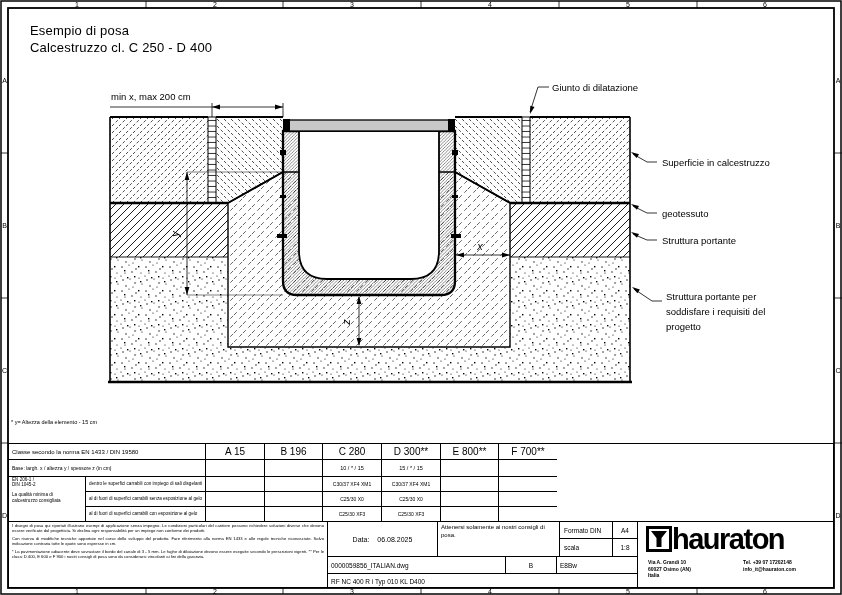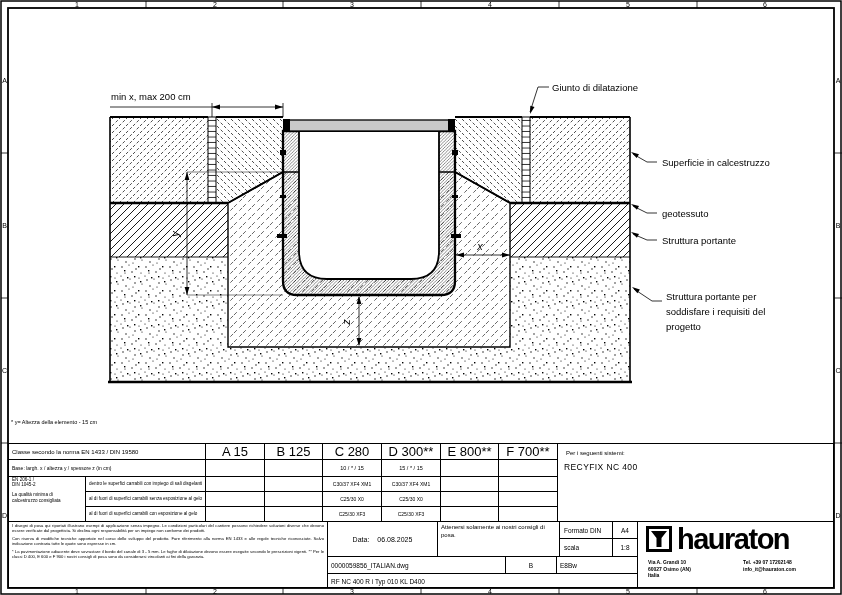--- a/index.html
+++ b/index.html
@@ -6,36 +6,36 @@
   .sheet{position:relative;width:842px;height:595px;background:#fff;overflow:hidden;
          font-family:"Liberation Sans",sans-serif;color:#000;}
   svg text{font-family:"Liberation Sans",sans-serif;fill:#000;}
   .title{position:absolute;left:30px;top:22px;font-size:13px;line-height:17px;letter-spacing:.2px;}
   .footnote{position:absolute;left:11px;top:419px;font-size:5.5px;}
   
   .cell{position:absolute;border-left:1px solid #000;border-top:1px solid #000;box-sizing:border-box;
         overflow:hidden;display:flex;align-items:center;}
   .tbl-frame{position:absolute;left:8px;top:443px;width:826px;height:145px;border:1.5px solid #000;box-sizing:border-box;}
   .lbl{font-size:6px;padding-left:3px;}
-  .colhead{justify-content:center;font-size:13px;}
+  .colhead{justify-content:center;font-size:10px;}
   .val{justify-content:center;font-size:5.5px;}
   .tiny{font-size:4.6px;line-height:5.2px;padding-left:3px;}
   .thicktop{border-top:1.5px solid #000;}
   .sys-label{position:absolute;left:8px;top:6px;font-size:6px;}
   .sys-value{position:absolute;left:6px;top:18px;font-size:8.5px;letter-spacing:.4px;}
   .disc{display:block;padding:2px 3px;font-size:4.2px;line-height:4.9px;text-align:justify;}
   .disc p{margin:0 0 3px 0;}
   .datacell{justify-content:center;font-size:7px;gap:8px;}
   .notice{font-size:6px;line-height:7.5px;padding:2px 3px;align-items:flex-start;}
   .fmt{font-size:6.5px;padding-left:4px;}
   .fmtval{justify-content:center;font-size:6.5px;}
   .filecell{font-size:6.5px;padding-left:3px;}
   .doccell{font-size:6.5px;padding-left:3px;}
   .logocell{display:block;}
-  .brandrow{position:absolute;left:8px;top:3px;display:flex;align-items:center;gap:5px;}
+  .brandrow{position:absolute;left:8px;top:3px;display:flex;align-items:center;}
   .brandmark{font-size:29px;font-weight:800;letter-spacing:-1.5px;line-height:28px;}
   .addr{position:absolute;top:37px;left:10px;font-size:5px;font-weight:bold;line-height:6.5px;}
   .addr2{position:absolute;top:37px;left:105px;font-size:5px;font-weight:bold;line-height:6.5px;}
 </style>
 </head>
 <body>
 
 <div class="sheet">
 
   <svg width="842" height="595" viewBox="0 0 842 595" style="position:absolute;left:0;top:0">
@@ -201,28 +201,32 @@
       <text x="552" y="91">Giunto di dilatazione</text>
       <text x="662" y="166">Superficie in calcestruzzo</text>
       <text x="662" y="217">geotessuto</text>
       <text x="662" y="244">Struttura portante</text>
       <text x="666" y="300">Struttura portante per</text>
       <text x="666" y="315">soddisfare i requisiti del</text>
       <text x="666" y="330">progetto</text>
     </g>
   </svg>
 
+  <div class="title">
+    <div>Esempio di posa</div>
+    <div>Calcestruzzo cl. C 250 - D 400</div>
+  </div>
 
   <div class="footnote">* y= Altezza della elemento - 15 cm</div>
 
   <div class="tbl-frame"></div>
 
   <div class="cell lbl" style="left:8px;top:443px;width:197px;height:16px">Classe secondo la norma EN 1433 / DIN 19580</div>
   <div class="cell colhead" style="left:205px;top:443px;width:59px;height:16px">A 15</div>
-  <div class="cell colhead" style="left:264px;top:443px;width:58px;height:16px">B 125</div>
+  <div class="cell colhead" style="left:264px;top:443px;width:58px;height:16px">B 196</div>
   <div class="cell colhead" style="left:322px;top:443px;width:59px;height:16px">C 280</div>
   <div class="cell colhead" style="left:381px;top:443px;width:59px;height:16px">D 300**</div>
   <div class="cell colhead" style="left:440px;top:443px;width:58px;height:16px">E 800**</div>
   <div class="cell colhead" style="left:498px;top:443px;width:59px;height:16px">F 700**</div>
 
   <div class="cell lbl" style="left:8px;top:459px;width:197px;height:17px;font-size:5px">Base: largh. x / altezza y / spessore z (in cm)</div>
   <div class="cell" style="left:205px;top:459px;width:59px;height:17px"></div>
   <div class="cell" style="left:264px;top:459px;width:58px;height:17px"></div>
   <div class="cell val" style="left:322px;top:459px;width:59px;height:17px">10 / * / 15</div>
   <div class="cell val" style="left:381px;top:459px;width:59px;height:17px">15 / * / 15</div>
@@ -252,24 +256,20 @@
   <div class="cell" style="left:498px;top:491px;width:59px;height:15px"></div>
 
   <div class="cell tiny" style="left:85px;top:506px;width:120px;height:15px">al di fuori di superfici carrabili con esposizione al gelo</div>
   <div class="cell" style="left:205px;top:506px;width:59px;height:15px"></div>
   <div class="cell" style="left:264px;top:506px;width:58px;height:15px"></div>
   <div class="cell val" style="left:322px;top:506px;width:59px;height:15px;font-size:5px">C25/30 XF3</div>
   <div class="cell val" style="left:381px;top:506px;width:59px;height:15px;font-size:5px">C25/30 XF3</div>
   <div class="cell" style="left:440px;top:506px;width:58px;height:15px"></div>
   <div class="cell" style="left:498px;top:506px;width:59px;height:15px"></div>
 
-  <div class="cell" style="left:557px;top:443px;width:277px;height:78px;display:block">
-    <div class="sys-label">Per i seguenti sistemi:</div>
-    <div class="sys-value">RECYFIX NC 400</div>
-  </div>
 
   <div class="cell thicktop disc" style="left:8px;top:521px;width:319px;height:67px">
     <p>I disegni di posa qui riportati illustrano esempi di applicazione senza impegno. Le condizioni particolari del cantiere possono richiedere soluzioni diverse che devono essere verificate dal progettista. Si declina ogni responsabilità per un impiego non conforme dei prodotti.</p>
     <p>Con riserva di modifiche tecniche apportate nel corso dello sviluppo del prodotto. Fare riferimento alla norma EN 1433 e alle regole tecniche riconosciute. Salvo indicazione contraria tutte le quote sono espresse in cm.</p>
     <p>* La pavimentazione adiacente deve sovrastare il bordo del canale di 3 - 5 mm. Le fughe di dilatazione devono essere eseguite secondo le prescrizioni vigenti. ** Per le classi D 400, E 600 e F 900 i nostri consigli di posa sono da considerarsi vincolanti ai fini della garanzia.</p>
   </div>
 
   <div class="cell thicktop datacell" style="left:327px;top:521px;width:110px;height:35px">
     <span>Data:</span>
     <span>06.08.2025</span>

